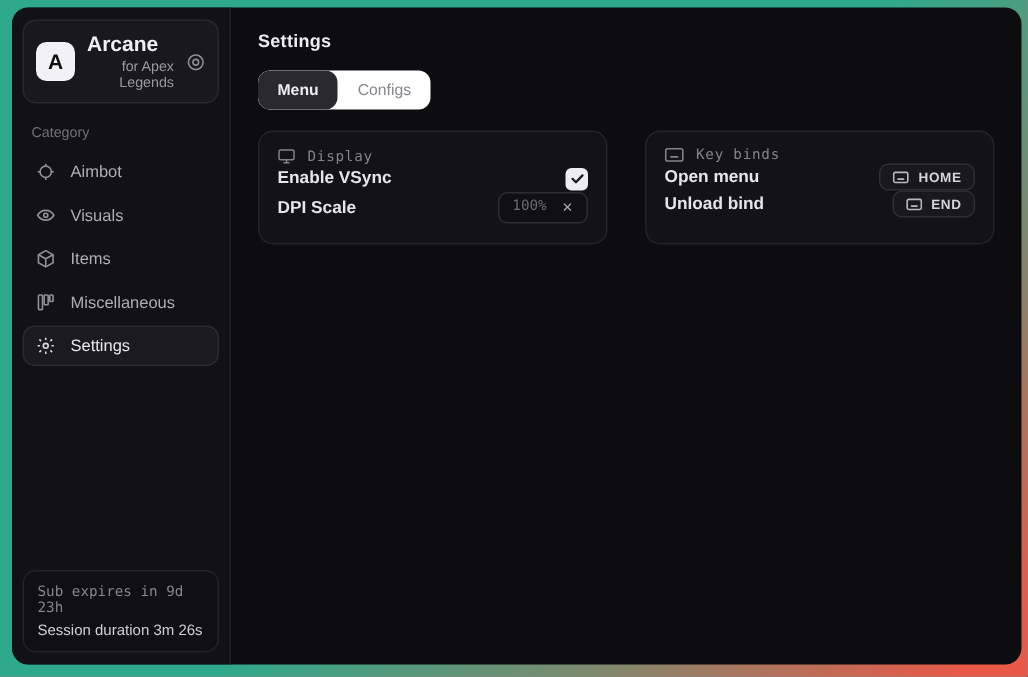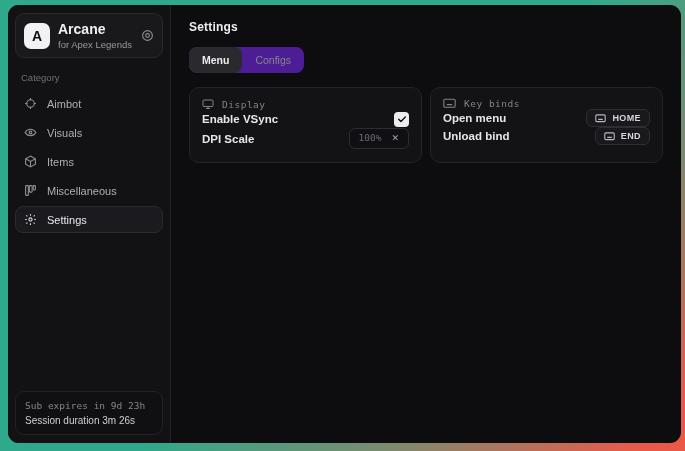--- a/index.html
+++ b/index.html
@@ -38,24 +38,24 @@
   .nav-item.selected { background:#1b1b1f; border-color:#2a2a2f; color:#e8e8ec; }
   .nav-item.selected .ic { color:#d8d8dc; }
   .footer-card {
     margin:auto 7px 8px; border:1px solid #232327; border-radius:9px; padding:8px 9px; background:#101013;
   }
   .footer-line1 { font-family:"DejaVu Sans Mono", monospace; font-size:9.5px; color:#85858c; }
   .footer-line2 { font-size:10px; color:#cfcfd4; margin-top:4px; }
   
   .main { flex:1; padding:15px 18px; display:flex; flex-direction:column; }
   .page-title { font-size:12px; font-weight:bold; color:#ededf0; letter-spacing:.2px; }
-  .tabs { display:inline-flex; align-self:flex-start; background:#4c1d95; border-radius:8px; margin-top:13px; overflow:hidden; }
+  .tabs { display:inline-flex; align-self:flex-start; background:#ffffff; border-radius:8px; margin-top:13px; overflow:hidden; }
   .tab { padding:7px 13px; font-size:10.5px; color:#86868d; cursor:default; border-radius:8px; }
   .tab.selected { background:#2a2a2e; color:#ededf0; font-weight:bold; }
-  .cards { display:flex; gap:8px; margin-top:14px;border-radius:29px; }
+  .cards { display:flex; gap:25px; margin-top:14px;border-radius:29px; }
   .card { width:233px; background:#131316; border:1px solid #232328; border-radius:10px; padding:10px 12px 13px; }
   .card-head {
     display:flex; gap:8px; align-items:center; color:#82828a;
     font-family:"DejaVu Sans Mono", monospace; font-size:9.5px; letter-spacing:.5px;
   }
   .card-head .ic { display:flex; color:#82828a; }
   .row { display:flex; justify-content:space-between; align-items:center; margin-top:0; min-height:18px; }
   .row-label { font-size:11.5px; font-weight:600; color:#e6e6ea; }
   .checkbox {
     width:15px; height:15px; background:#ededef; border-radius:4px;

